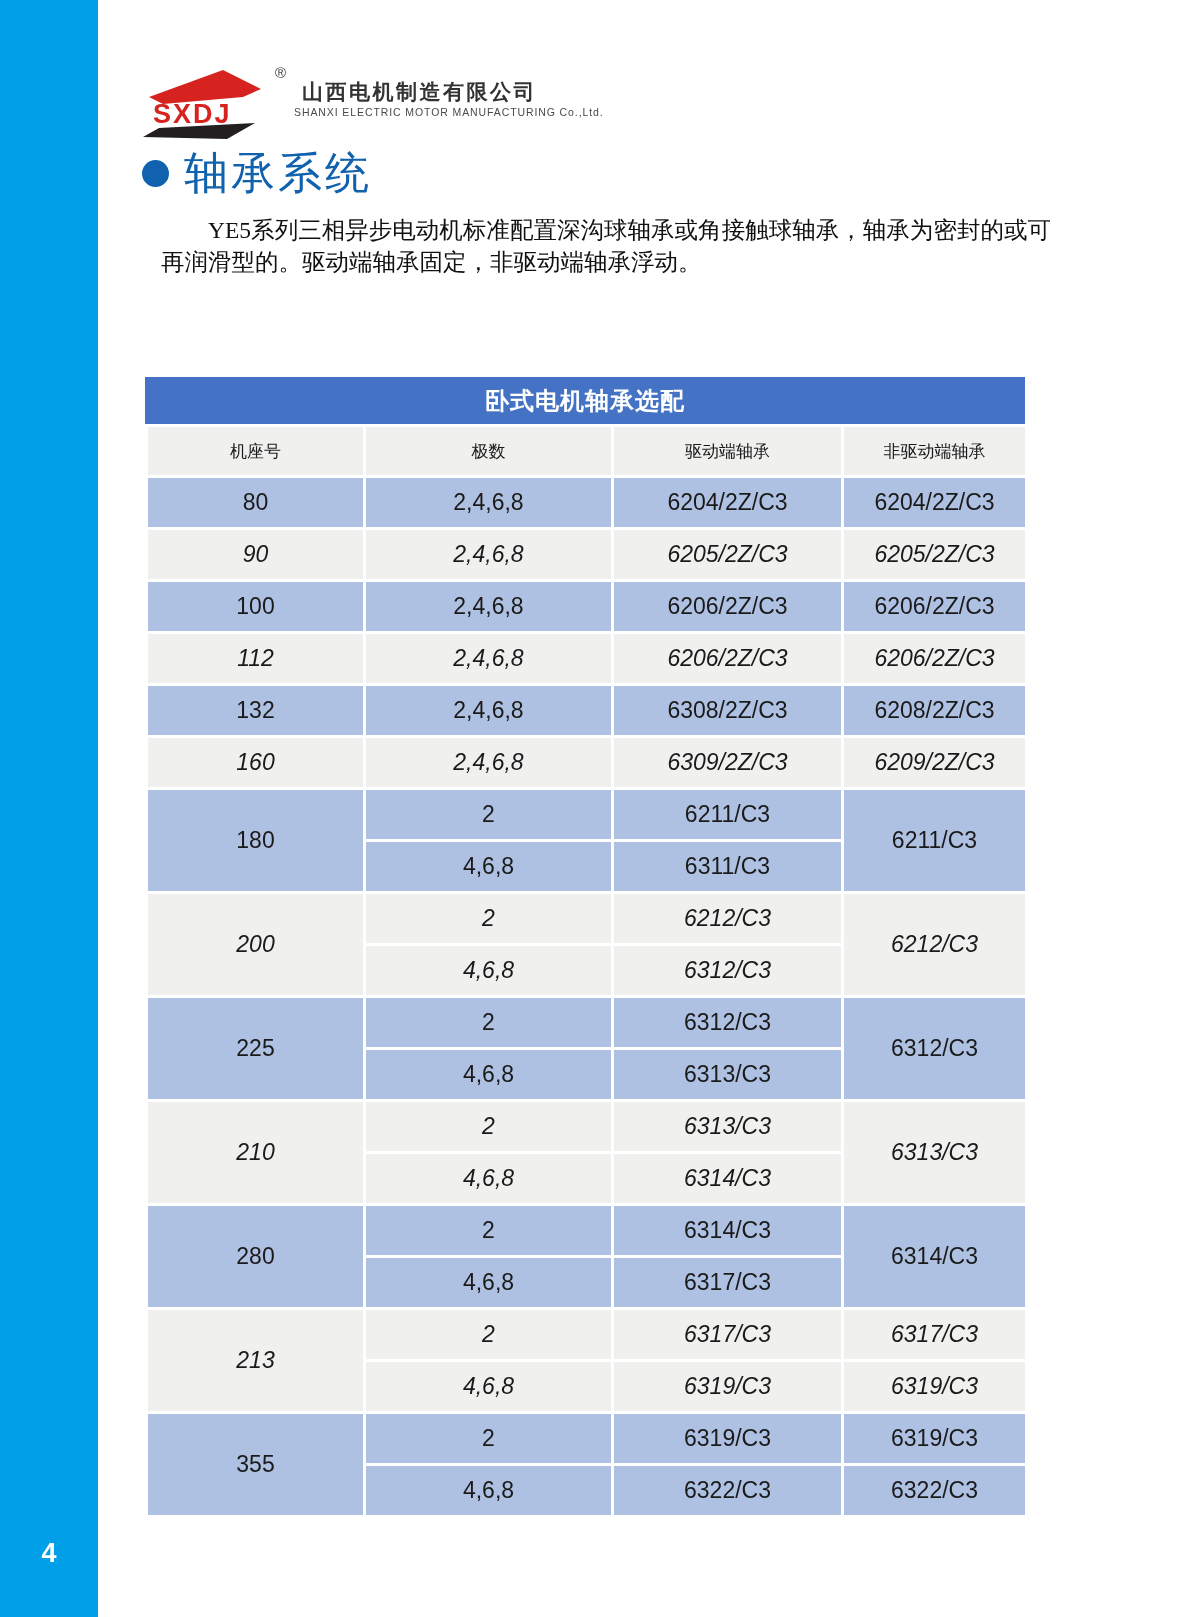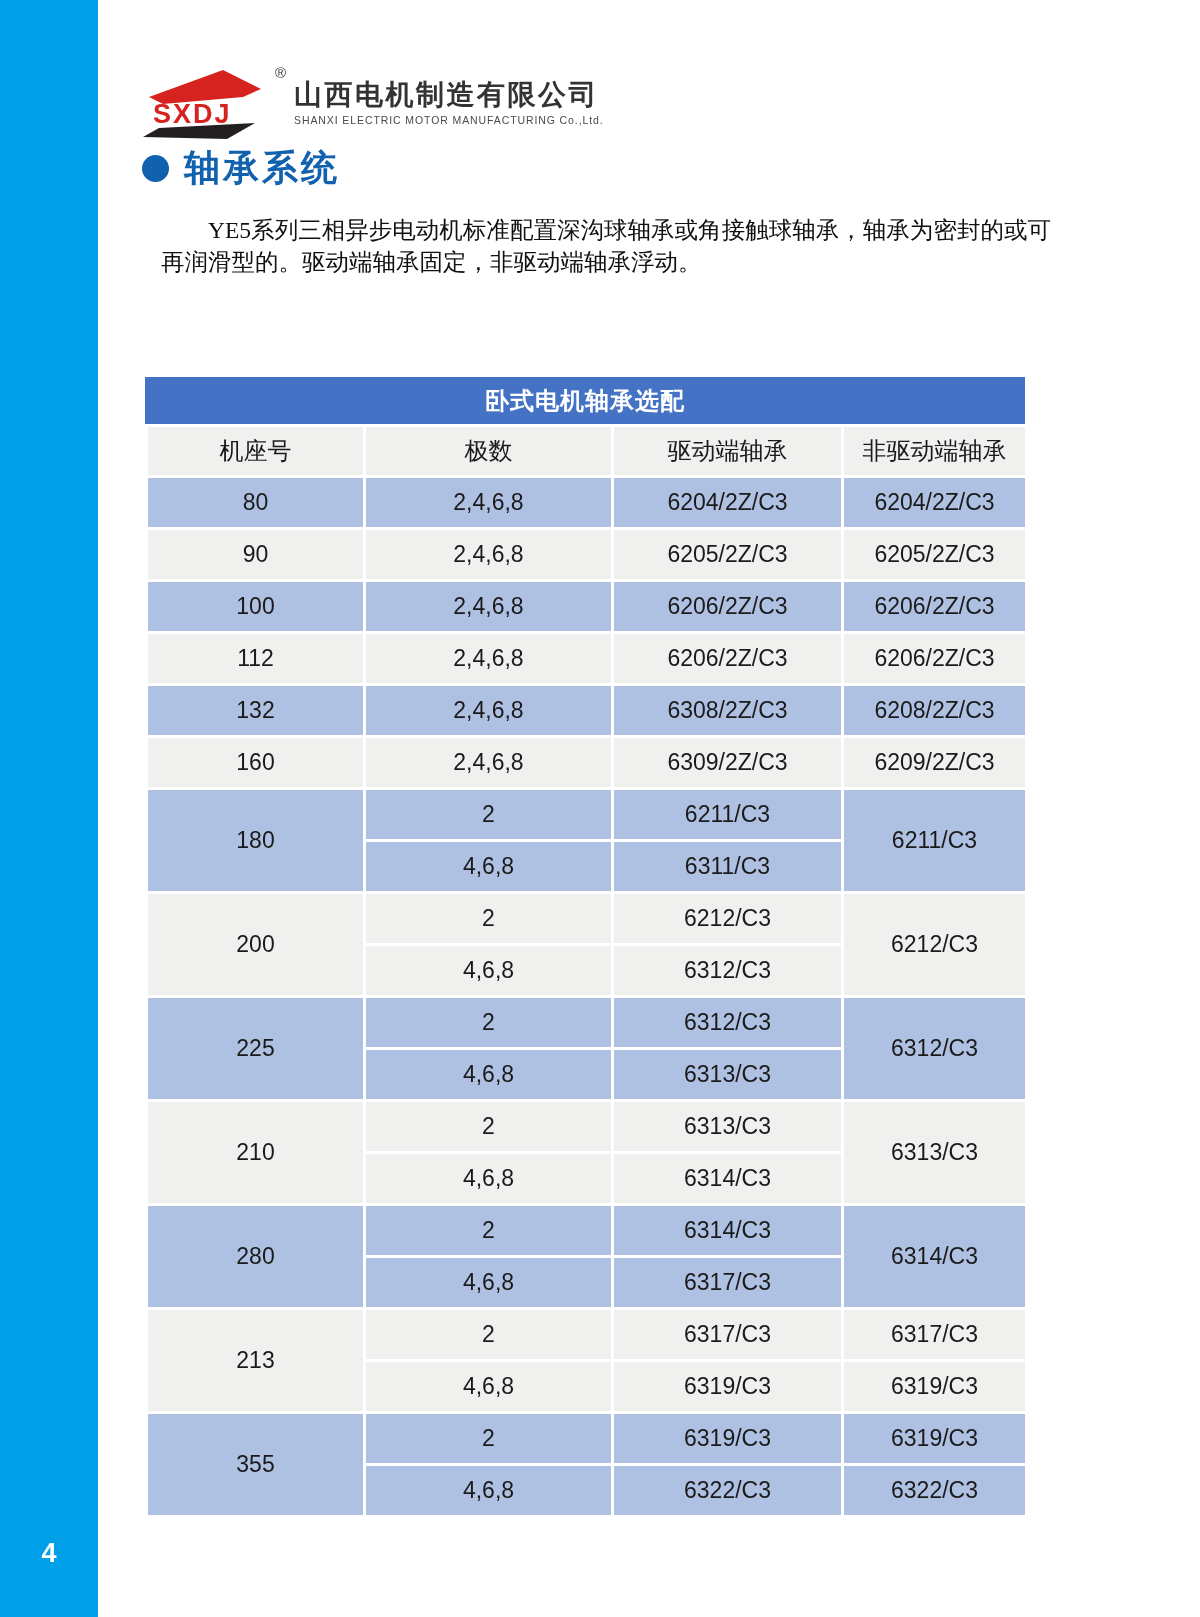--- a/index.html
+++ b/index.html
@@ -34,38 +34,38 @@
     position: absolute; left: 143px; top: 66px;
     display: flex; align-items: flex-start;
   }
   .logo-mark { width: 128px; height: 74px; display: block; }
   .logo-reg {
     font-size: 15px; color: #3a3a3a; margin: -2px 8px 0 4px;
     font-weight: 400;
   }
   .logo-text-col { display: flex; flex-direction: column; margin-top: 14px; }
   .logo-cn {
-    font-size: 28px; font-weight: 700; color: #333333;
-    letter-spacing: 2.5px; line-height: 1.1;
+    font-size: 21px; font-weight: 700; color: #333333;
+    letter-spacing: 2.5px; line-height: 1.1; margin-left: 8px;
   }
   .logo-en {
     font-size: 10.5px; color: #4a4a4a; letter-spacing: 0.9px;
     margin-top: 3px; white-space: nowrap;
   }
   
   .section-heading {
     position: absolute; left: 142px; top: 144px;
     display: flex; align-items: center;
   }
   .section-bullet {
     width: 27px; height: 27px; border-radius: 50%;
     background: var(--heading-blue); margin-right: 15px;
   }
   .section-title {
-    font-size: 36px; font-weight: 700; color: var(--heading-blue);
+    font-size: 44px; font-weight: 400; color: var(--heading-blue);
     letter-spacing: 3px;
   }
   
   .intro {
     position: absolute; left: 145px; top: 198px; width: 922px;
     font-family: "Liberation Serif", serif;
     font-size: 23.5px; color: #111111; line-height: 1.38;
     text-align: justify;
   }
   .intro p { text-indent: 2em; margin: 16px; }
@@ -82,25 +82,25 @@
     width: 880px; margin-top: 0;
   }
   .bearing-table th, .bearing-table td {
     border: 3px solid #ffffff;
     text-align: center; vertical-align: middle;
     font-size: 23px; color: #1a1a1a; padding: 0;
     overflow: hidden; white-space: nowrap;
   }
   .bearing-table th {
     height: 51px; background: var(--row-light); font-weight: 400;
-    font-size: 24px;
+    font-size: 17px;
   }
   .bearing-table td { height: 52px; }
   .row-blue td { background: var(--row-blue); text-align: center; }
-  .row-light td { background: var(--row-light); }
+  .row-light td { background: var(--row-light); font-style: italic; }
 </style>
 </head>
 <body>
 
 <div class="sidebar"></div>
 <div class="page-number">4</div>
 
 <div class="logo-row">
   <svg class="logo-mark" viewBox="0 0 128 74" xmlns="http://www.w3.org/2000/svg">
     <polygon points="6,31 80,4 118,23 100,31 20,38" fill="#D6231F"></polygon>

